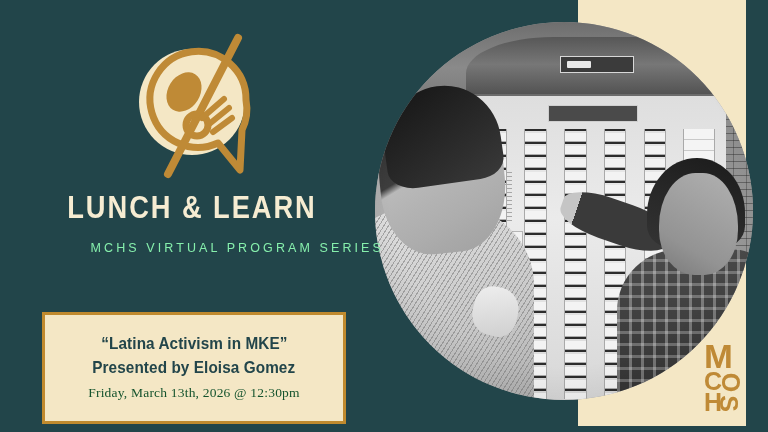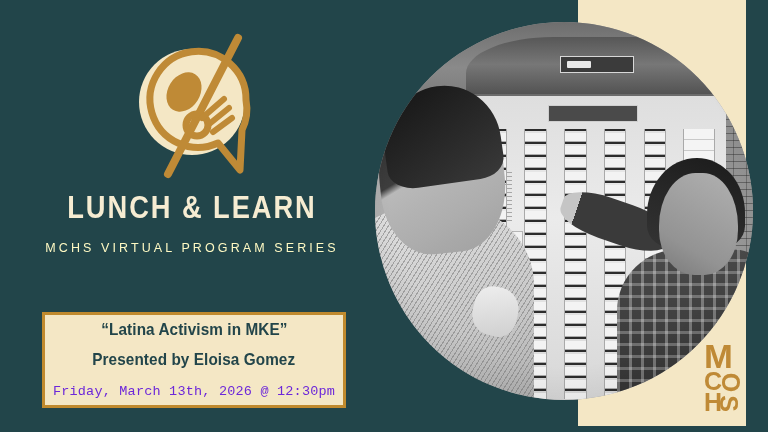--- a/index.html
+++ b/index.html
@@ -249,59 +249,59 @@
     font-size: 31px;
     letter-spacing: 2.2px;
     transform: scaleX(.88);
     line-height: 1;
   }
   .subhead {
     position: absolute;
     left: 0;
     top: 241px;
     width: 384px;
-    text-align: center;
-    color: #fef9c3;
+    text-align: right;
+    color: #86efac;
     font-family: "Liberation Sans", sans-serif;
     font-weight: normal;
     font-size: 12.5px;
     letter-spacing: 3.1px;
   }
 
   
   .info-box {
     position: absolute;
     left: 42px;
     top: 312px;
     width: 304px;
-    height: 96px;
+    height: 112px;
     background: #f4e7c5;
     border: 3px solid #c08a2e;
     box-sizing: border-box;
     display: flex;
     flex-direction: column;
     align-items: center;
-    justify-content: space-between;
+    justify-content: center;
     gap: 2px;
     padding: 4px 6px 6px;
   }
   .info-title,
   .info-presenter {
     color: #22454a;
     font-family: "Liberation Sans Narrow", "Liberation Sans", sans-serif;
     font-weight: bold;
     font-size: 17px;
     letter-spacing: .1px;
     transform: scaleX(.9);
     line-height: 1.25;
     white-space: nowrap;
   }
   .info-date {
-    color: #6d28d9;
-    font-family: Liberation Mono, monospace;
+    color: #14532d;
+    font-family: Liberation Serif, serif;
     font-weight: normal;
     font-size: 13.5px;
     letter-spacing: .2px;
     margin-top: 5px;
     white-space: nowrap;
   }
 
   
   .mchs-logo {
     position: absolute;

